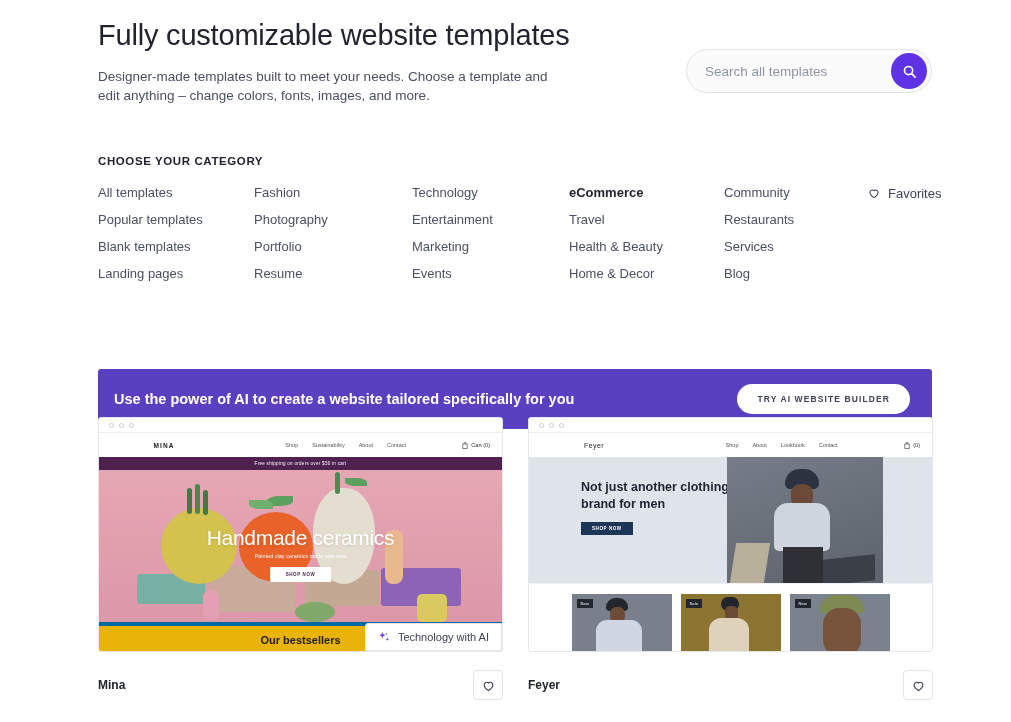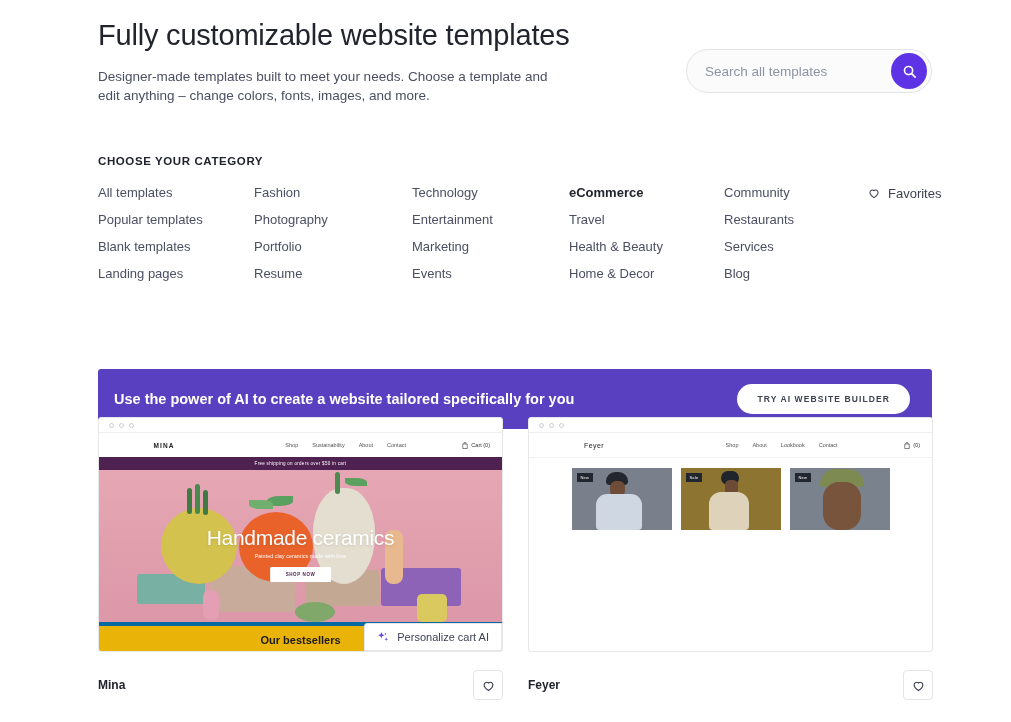--- a/index.html
+++ b/index.html
@@ -353,21 +353,21 @@
         <div class="mina-foot">Our bestsellers</div>
 
         <div class="personalize">
           <span>
             <svg width="13" height="13" viewBox="0 0 24 24" fill="#6a3fe0">
               <path d="M8 2l1.5 4.2L13.7 8 9.5 9.6 8 14 6.5 9.6 2.3 8l4.2-1.8z"></path>
               <path d="M17 12l.9 2.4 2.4.9-2.4.9-.9 2.4-.9-2.4-2.4-.9 2.4-.9z"></path>
               <circle cx="15.5" cy="5.5" r="1.5"></circle>
               </svg>
           </span>
-          <span>Personalize cart AI</span>
+          <span>Technology with AI</span>
         </div>
       </div>
 
       <div class="card-foot">
         <div class="card-name">Mina</div>
         <button class="fav-btn">
           <span>
             <svg width="15" height="15" viewBox="0 0 24 24" fill="none" stroke="#3d4152" stroke-width="1.8">
               <path d="M12 20s-7-4.5-7-9.3A4.2 4.2 0 0 1 12 8a4.2 4.2 0 0 1 7 2.7C19 15.5 12 20 12 20z"></path>
               </svg>
@@ -395,20 +395,35 @@
             <span>
               <svg width="6" height="7" viewBox="0 0 24 28" fill="none" stroke="#333" stroke-width="2.4">
                 <path d="M3 8h18v18H3z"></path>
                   <path d="M8 8V5a4 4 0 0 1 8 0v3"></path>
                 </svg>
             </span>
             <span>(0)</span>
           </div>
         </div>
 
+        <div class="feyer-hero">
+          <div class="feyer-left">
+            <div class="feyer-title">Not just another clothing brand for men</div>
+            <div class="feyer-btn">SHOP NOW</div>
+          </div>
+          <div class="feyer-photo">
+            <div style="position:absolute;left:0;top:0;right:0;bottom:0;background:linear-gradient(160deg,#767d88,#5d636d);"></div>
+            <div style="position:absolute;left:58px;top:12px;width:34px;height:20px;border-radius:16px 16px 6px 6px;background:#2b3340;"></div>
+            <div style="position:absolute;left:64px;top:27px;width:22px;height:24px;border-radius:9px;background:#6b4a38;"></div>
+            <div style="position:absolute;left:47px;top:46px;width:56px;height:48px;border-radius:14px 14px 5px 5px;background:#ced5de;"></div>
+            <div style="position:absolute;left:56px;top:90px;width:40px;height:36px;background:#2f3036;"></div>
+            <div style="position:absolute;left:6px;top:86px;width:34px;height:40px;background:#b9b09c;transform:skewX(-9deg);"></div>
+            <div style="position:absolute;left:96px;top:100px;width:52px;height:26px;background:#3b3f47;transform:skewY(-6deg);"></div>
+          </div>
+        </div>
 
         <div class="feyer-foot">
           <div class="thumb">
             <div style="position:absolute;inset:0;background:#79808b;"></div>
             <div style="position:absolute;left:34px;top:4px;width:22px;height:13px;border-radius:10px 10px 4px 4px;background:#23262c;"></div>
             <div style="position:absolute;left:38px;top:13px;width:15px;height:16px;border-radius:6px;background:#6e4c38;"></div>
             <div style="position:absolute;left:24px;top:26px;width:46px;height:36px;border-radius:11px 11px 4px 4px;background:#ced7e2;"></div>
             <div class="badge">New</div>
           </div>
           <div class="thumb">

